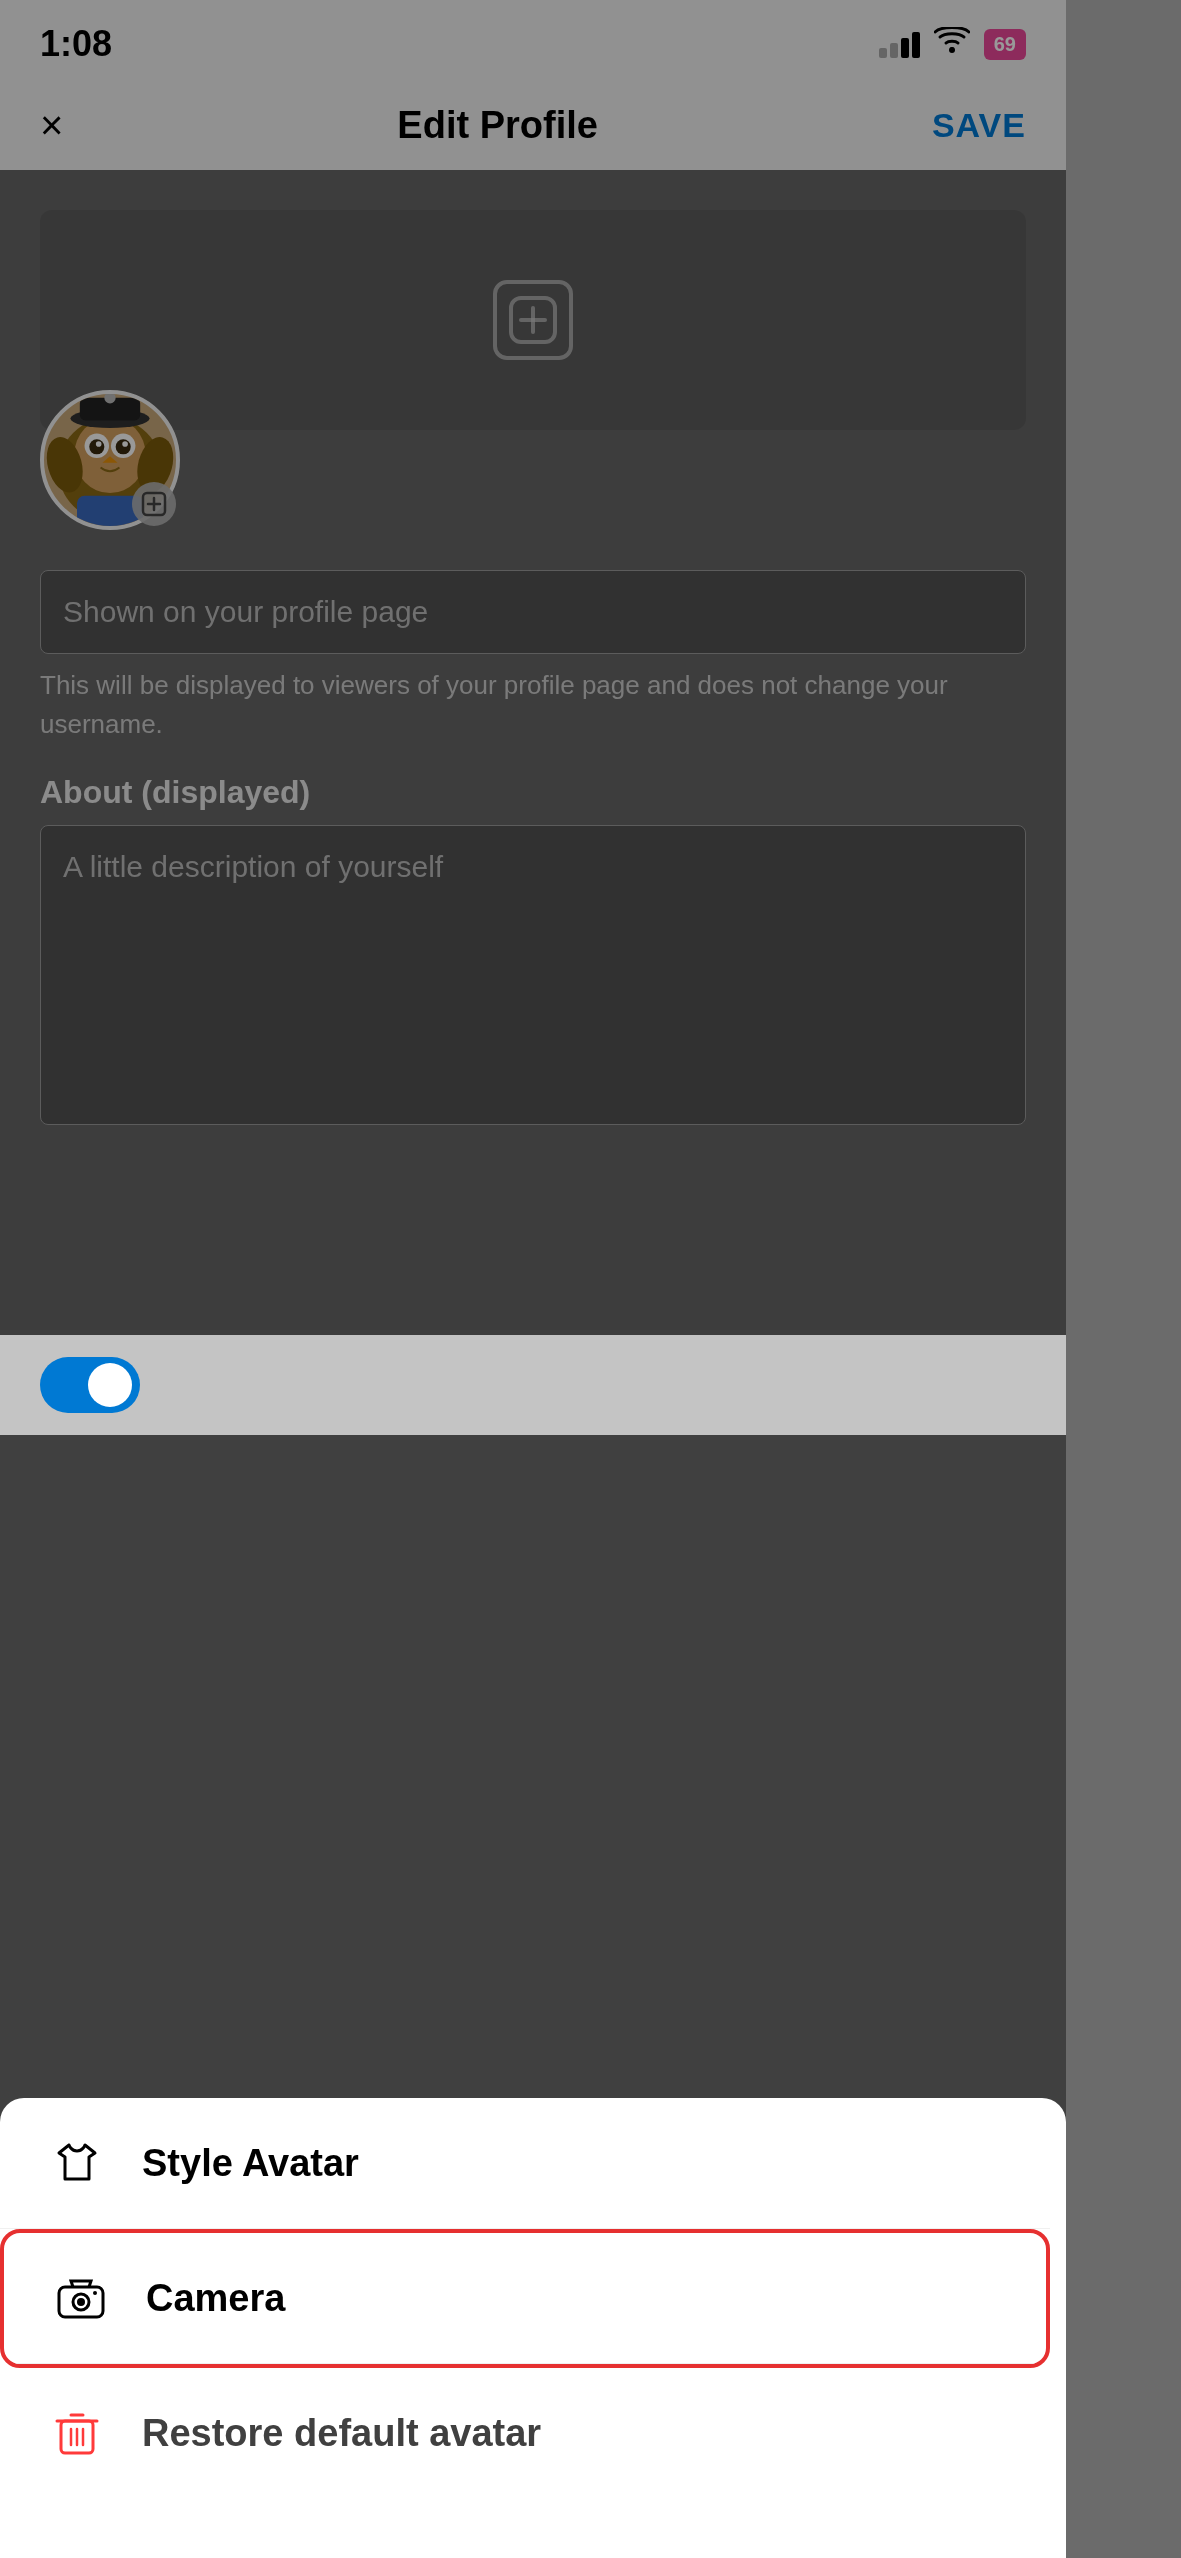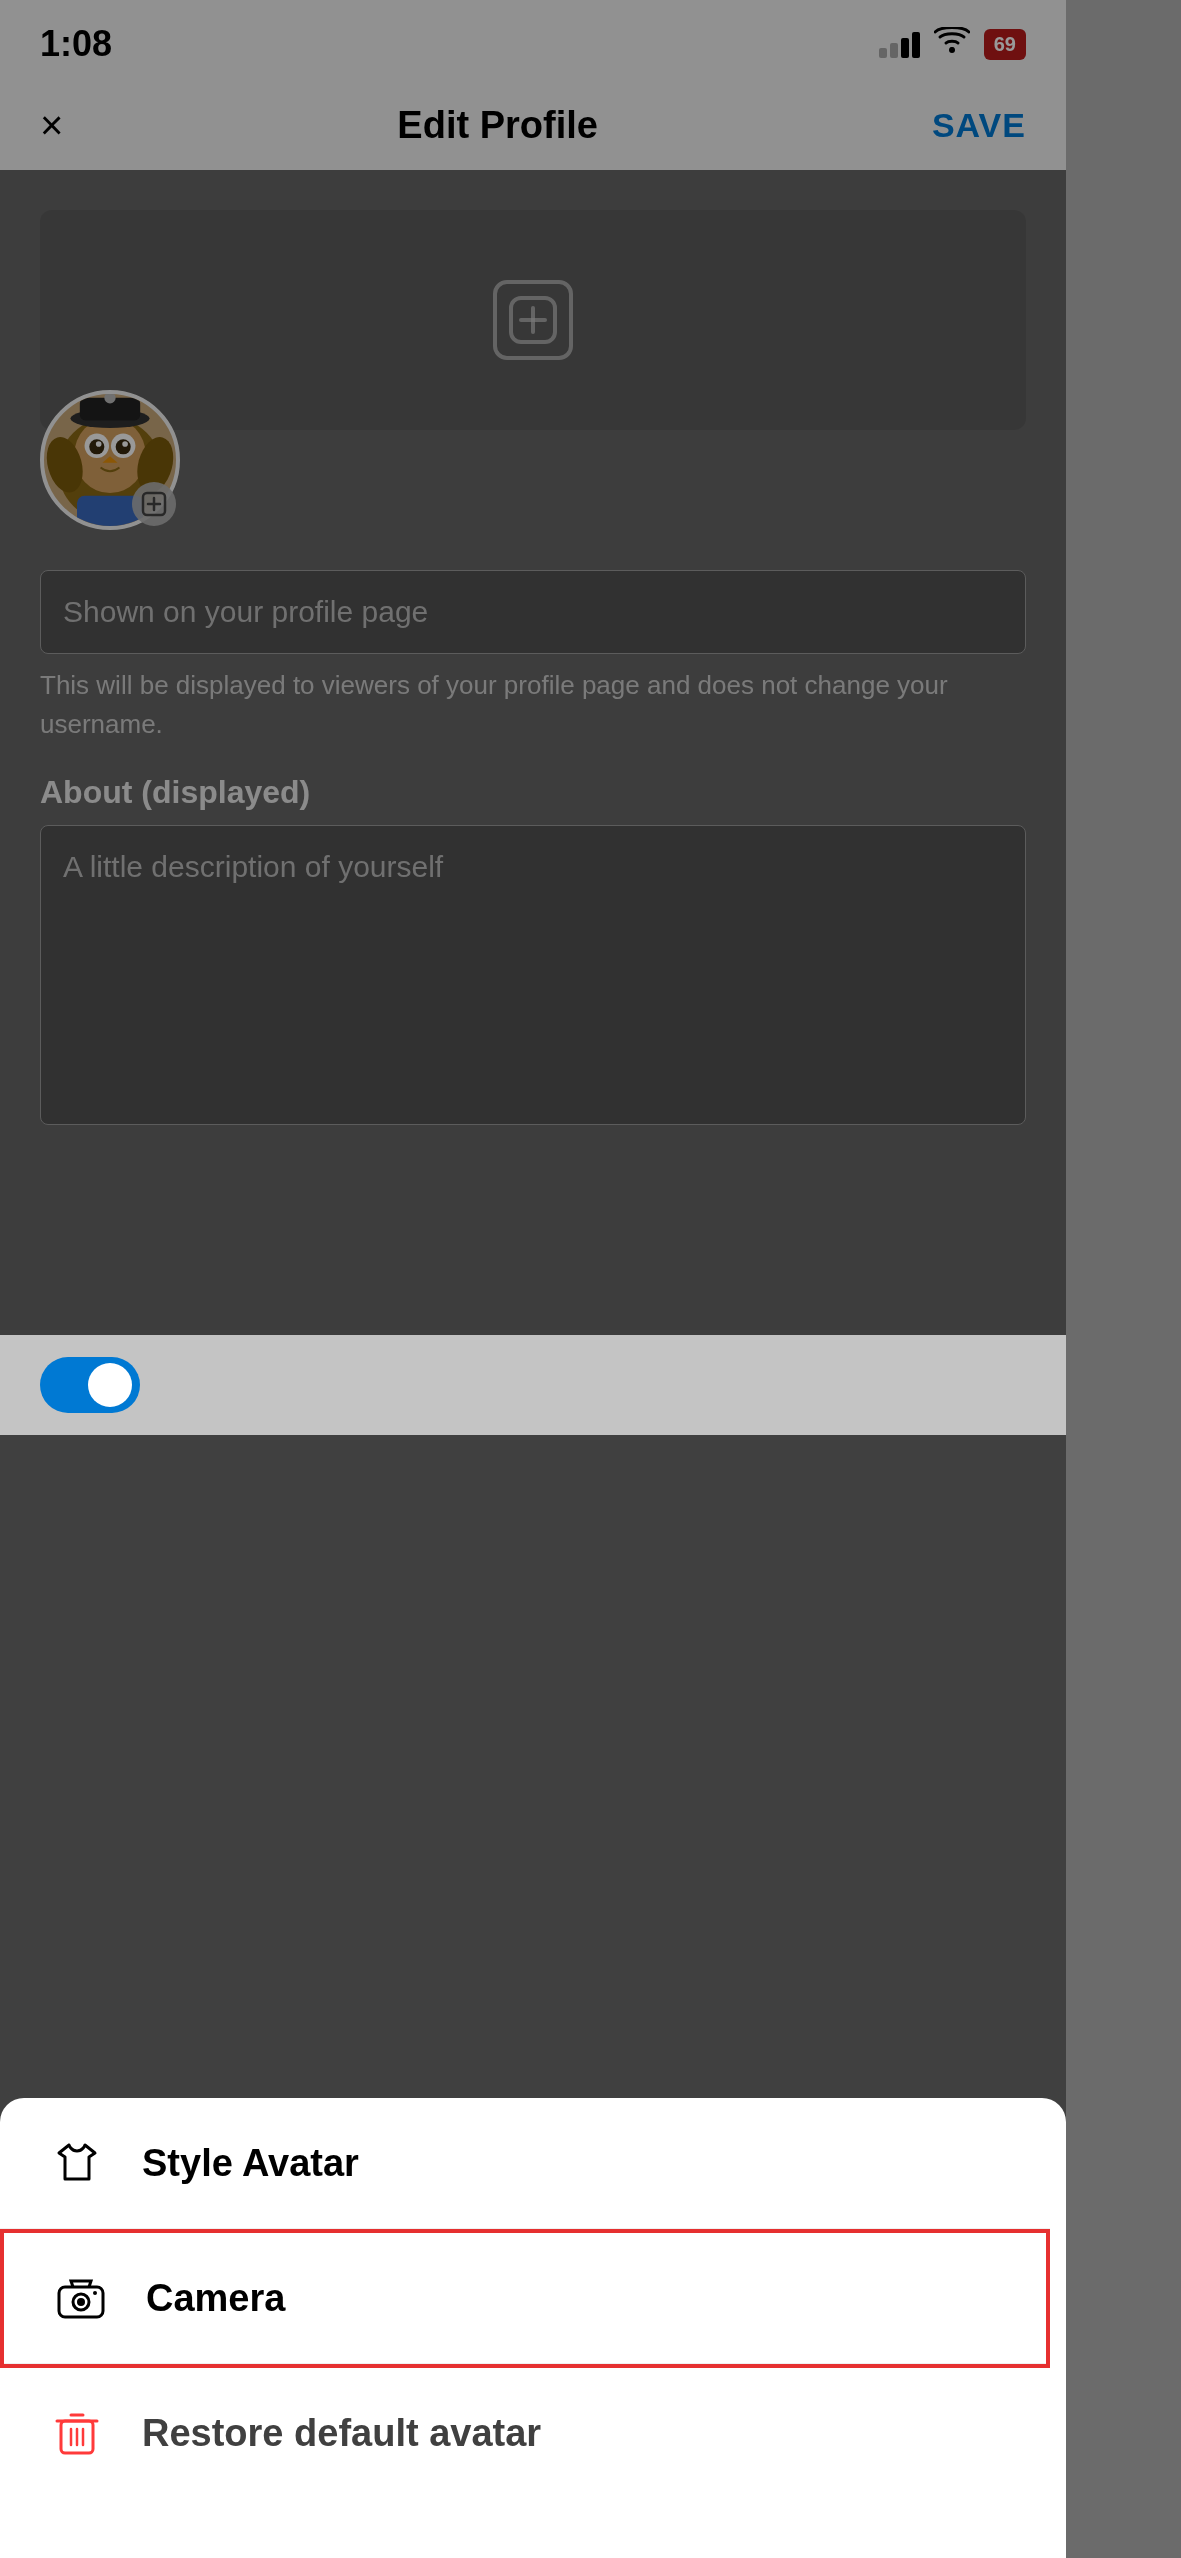--- a/index.html
+++ b/index.html
@@ -55,21 +55,21 @@
     .signal-bar.high { height: 26px; }
 
     .wifi-icon {
       font-size: 26px;
       color: #000;
     }
 
     .battery-icon {
       display: flex;
       align-items: flex-end;
-      background: #b91c1c;
+      background: #ec4899;
       color: #fff;
       font-size: 20px;
       font-weight: 600;
       padding: 4px 10px;
       border-radius: 6px;
       position: relative;
     }
 
     
     .header {
@@ -271,21 +271,21 @@
       color: #000;
     }
 
     .sheet-item-label.danger {
       color: #404040;
     }
 
     
     .highlight-group {
       border: 4px solid #e63030;
-      border-radius: 0;
+      border-radius: 20px;
       margin: 0 0;
       overflow: hidden;
     }
 
     .close-sheet-btn {
       margin: 10px 40px 0 40px;
       background: #f0f0f0;
       border: none;
       border-radius: 50px;
       padding: 30px;

